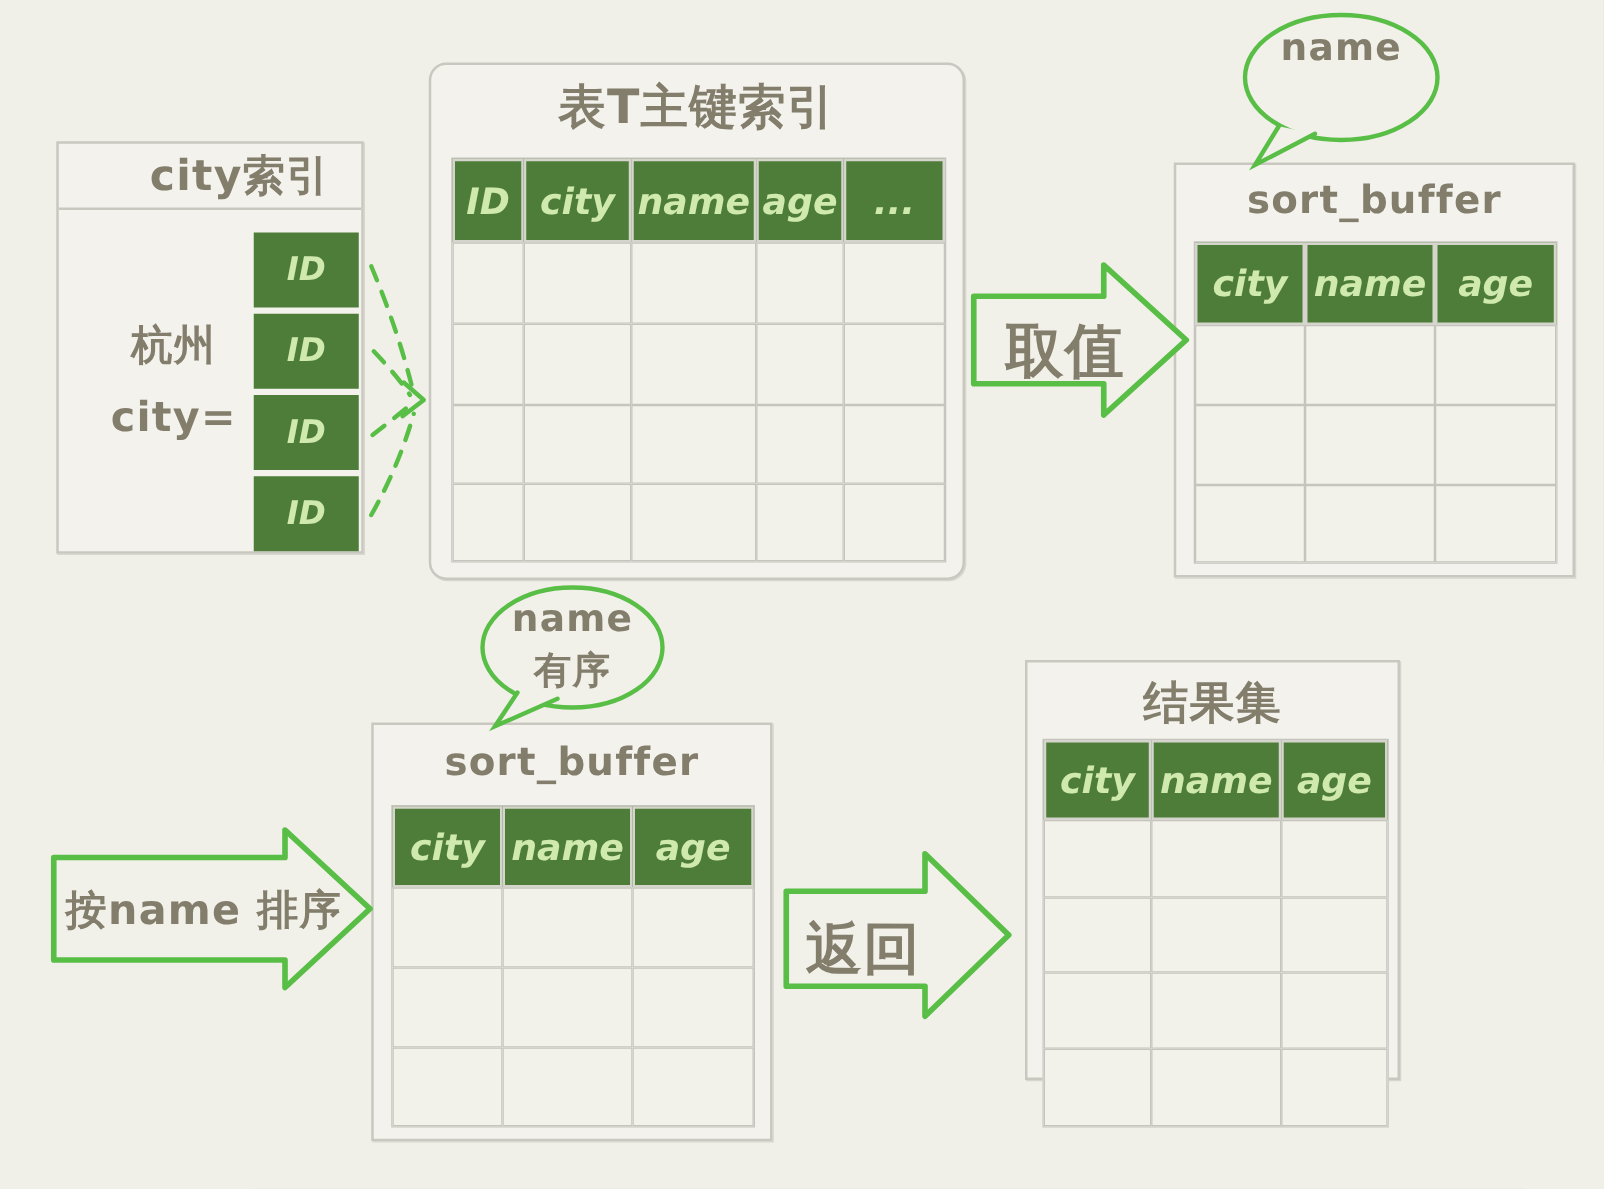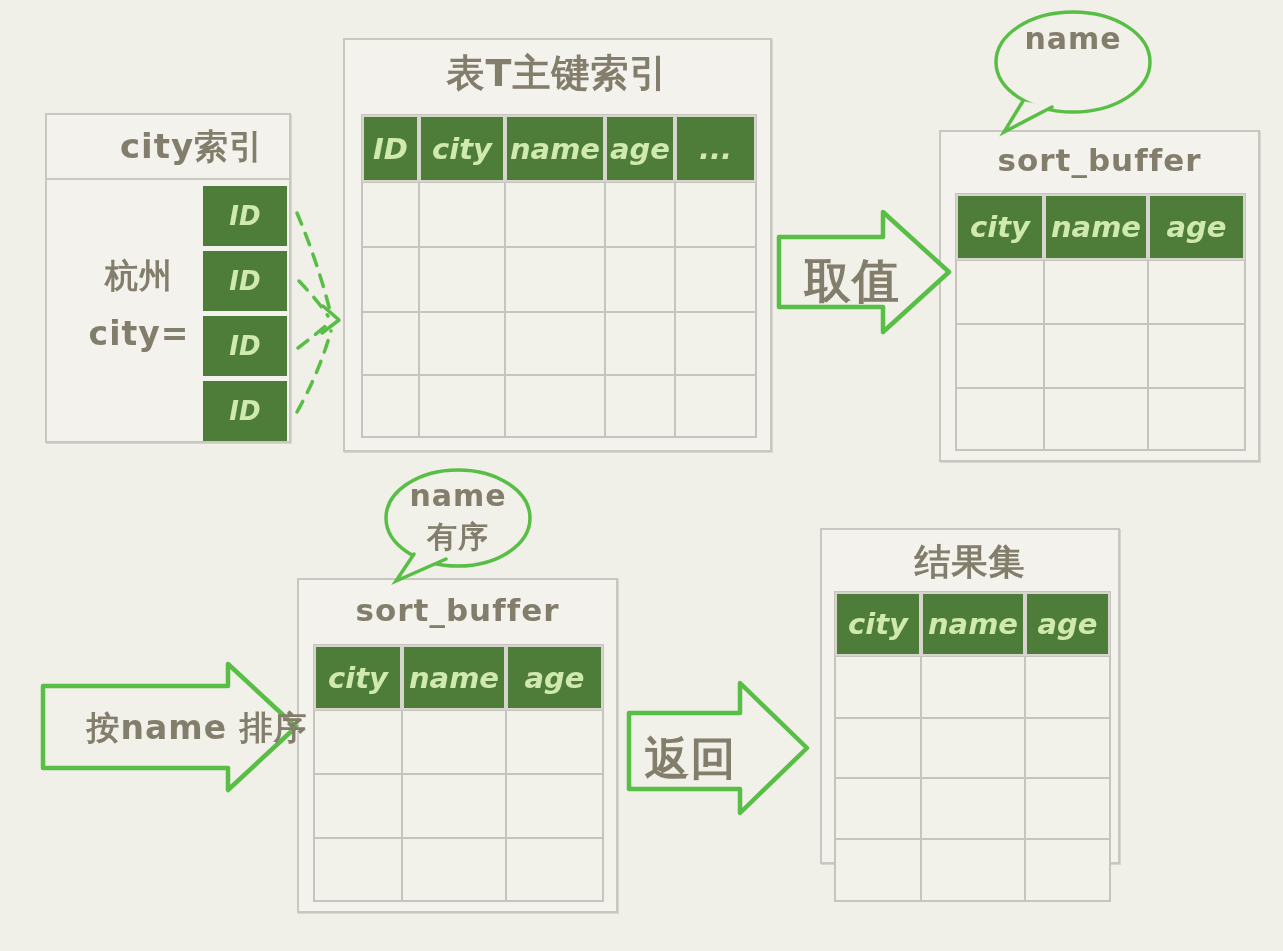--- a/index.html
+++ b/index.html
@@ -12,21 +12,21 @@
     overflow: hidden;
   }
   .box {
     position: absolute;
     background: #f3f2ec;
     border: 2px solid #c9c8c0;
     box-shadow: 1px 1px 0 rgba(170,170,158,0.35);
     z-index: 1;
   }
   .box-head {
-    height: 65px;
+    height: 53px;
     border-bottom: 2px solid #c9c8c0;
     display: flex; align-items: center; justify-content: center; padding-left: 48px;
   }
   .hand { color: #837d6c; font-weight: bold; letter-spacing: 1px; }
   .box-title {
     position: absolute; left: 0; right: 0;
     text-align: center;
     color: #837d6c; font-weight: bold; letter-spacing: 1px;
   }
   .itable {
@@ -81,21 +81,21 @@
       <div>city=</div>
     </div>
     <div class="id-col" style="right:2px; top:71px;">
       <div class="id-cell">ID</div>
       <div class="id-cell">ID</div>
       <div class="id-cell">ID</div>
       <div class="id-cell">ID</div>
     </div>
   </div>
 
-  <div class="box" style="left:343px; top:38px; width:429px; height:414px;">
+  <div class="box" style="left:343px; top:50px; width:429px; height:414px;border-radius:14px;">
     <div class="box-title" style="top:8px; font-size:38px;">表T主键索引</div>
     <div class="itable" style="left:16px; top:74px; width:396px; grid-template-columns:57px 86px 100px 70px 1fr; grid-template-rows:67px 65px 65px 63px 62px;">
       <div class="th">ID</div>
       <div class="th">city</div>
       <div class="th">name</div>
       <div class="th">age</div>
       <div class="th">...</div>
       <div class="td"></div>
         <div class="td"></div>
         <div class="td"></div>
@@ -198,21 +198,21 @@
     </g>
 
     <g>
       <ellipse cx="458" cy="518" rx="72" ry="48" fill="#f1f0e9" stroke="#58be46" stroke-width="3.5"></ellipse>
       <path d="M414,554 L396,581 L446,559" fill="#f1f0e9" stroke="#58be46" stroke-width="3.5" stroke-linecap="round"></path>
     </g>
   </svg>
 
   <div class="label" style="left:797px; top:250px; width:110px; font-size:47px;">取值</div>
 
-  <div class="label" style="left:48px; top:706px; width:230px; font-size:33px;margin-left:34px;">按name 排序</div>
+  <div class="label" style="left:48px; top:706px; width:230px; font-size:33px;">按name 排序</div>
 
   <div class="label" style="left:638px; top:729px; width:105px; font-size:45px;">返回</div>
 
   <div class="label bubble-text" style="left:1000px; top:19px; width:146px; font-size:30px;">
     <div>name</div>
   </div>
 
   <div class="label bubble-text" style="left:385px; top:476px; width:146px; font-size:30px;">
     <div>name</div>
     <div>有序</div>

